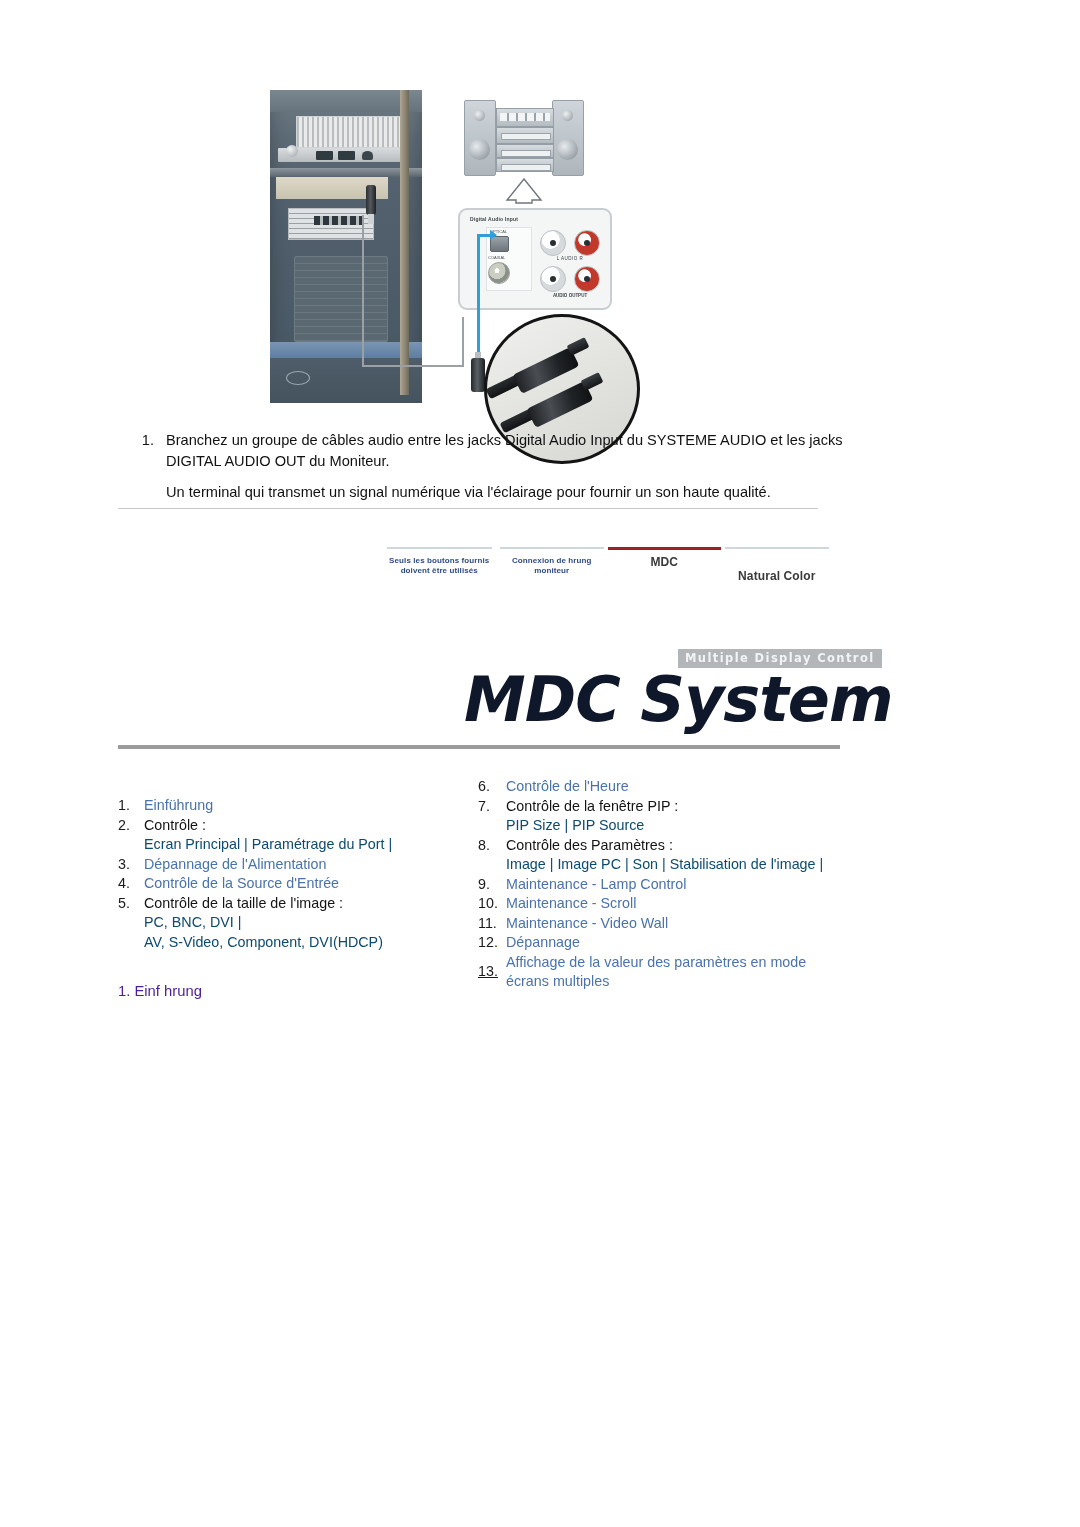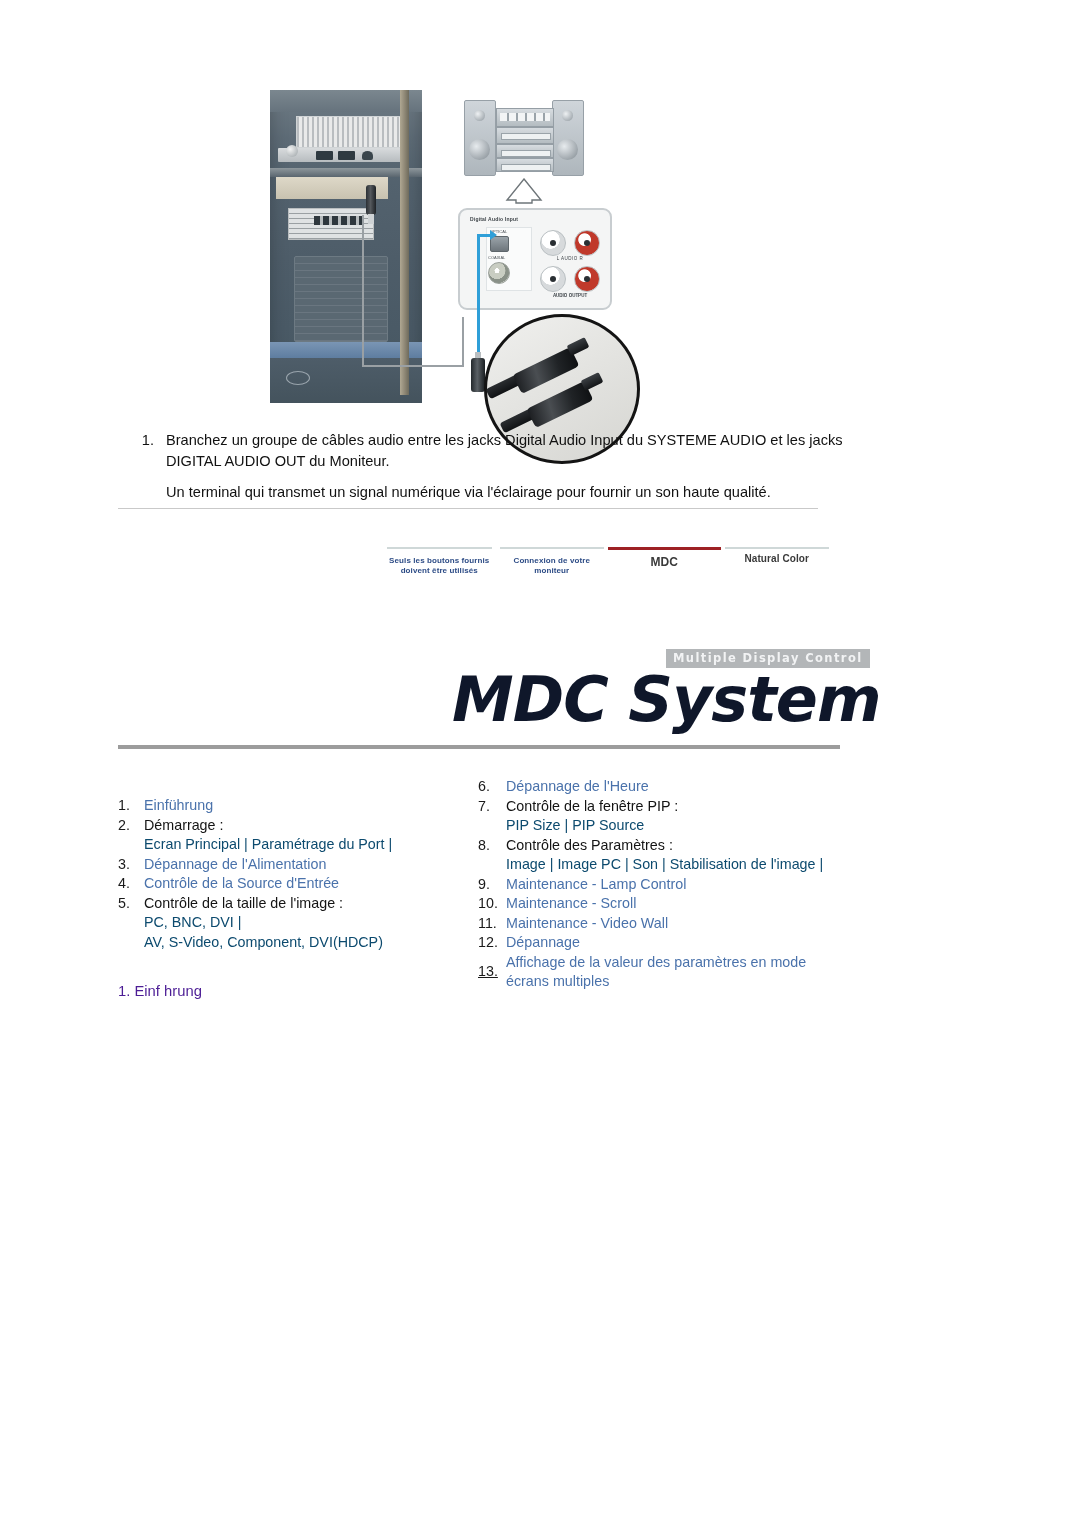--- a/index.html
+++ b/index.html
@@ -326,24 +326,24 @@
     color: #2d4c86;
     filter: blur(.35px);
     letter-spacing: .1px;
   }
   .nav-tab .rule {
     position: absolute; left: 4px; right: 4px; top: 0; height: 2px;
     background: #cfd8d8;
   }
   .nav-tab.active { color: #3a3a3a; filter: blur(.3px); font-size: 12px; padding-top: 11px; }
   .nav-tab.active .rule { background: #9d2124; height: 3px; left: 0; right: 0; }
-  .nav-tab.plain { color: #3a3a3a; font-size: 10px; padding-top: 7px; }
+  .nav-tab.plain { color: #3a3a3a; font-size: 12px; padding-top: 25px; }
 
   .mdc-logo-area {
-    position: absolute; left: 0; top: 66px; width: 840px; height: 135px;
+    position: absolute; left: 12px; top: 66px; width: 840px; height: 135px;
   }
   .badge {
     position: absolute; left: 548px; top: 48px;
     background: #b3b6b8;
     color: #f2f3f4;
     font-size: 11.5px;
     font-weight: bold;
     letter-spacing: 1.4px;
     padding: 2px 7px 3px 7px;
     filter: blur(.4px);
@@ -498,21 +498,21 @@
 
 <div class="banner">
 
   <div class="nav">
     <div class="nav-tab">
       <div class="rule"></div>
       <span>Seuls les boutons fournis doivent être utilisés</span>
     </div>
     <div class="nav-tab">
       <div class="rule"></div>
-      <span>Connexion de votre moniteur</span>
+      <span>Connexion de hrung moniteur</span>
     </div>
     <div class="nav-tab active">
       <div class="rule"></div>
       <span>MDC</span>
     </div>
     <div class="nav-tab plain">
       <div class="rule"></div>
       <span>Natural Color</span>
     </div>
   </div>
@@ -531,21 +531,21 @@
   <div class="toc-col left">
 
     <div class="toc-item">
       <span class="toc-num">1.</span>
       <span class="toc-body lnk">Einführung</span>
     </div>
 
     <div class="toc-item">
       <span class="toc-num">2.</span>
       <span class="toc-body">
-        <span class="blk">Démarrage :</span><br>
+        <span class="blk">Contrôle :</span><br>
         <span class="sub">Ecran Principal | Paramétrage du Port |</span>
       </span>
     </div>
 
     <div class="toc-item">
       <span class="toc-num">3.</span>
       <span class="toc-body lnk">Dépannage de l'Alimentation</span>
     </div>
 
     <div class="toc-item">
@@ -561,21 +561,21 @@
 AV, S-Video, Component, DVI(HDCP)</span>
       </span>
     </div>
 
   </div>
 
   <div class="toc-col right">
 
     <div class="toc-item">
       <span class="toc-num">6.</span>
-      <span class="toc-body lnk">Dépannage de l'Heure</span>
+      <span class="toc-body lnk">Contrôle de l'Heure</span>
     </div>
 
     <div class="toc-item">
       <span class="toc-num">7.</span>
       <span class="toc-body">
         <span class="blk">Contrôle de la fenêtre PIP :</span><br>
         <span class="sub">PIP Size | PIP Source</span>
       </span>
     </div>
 

